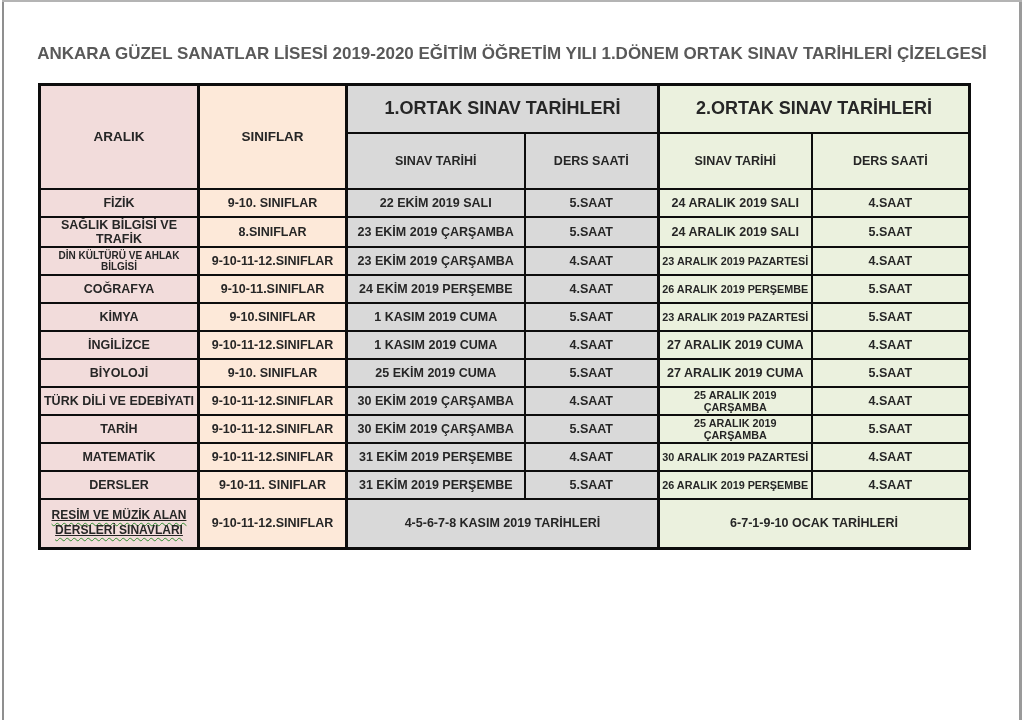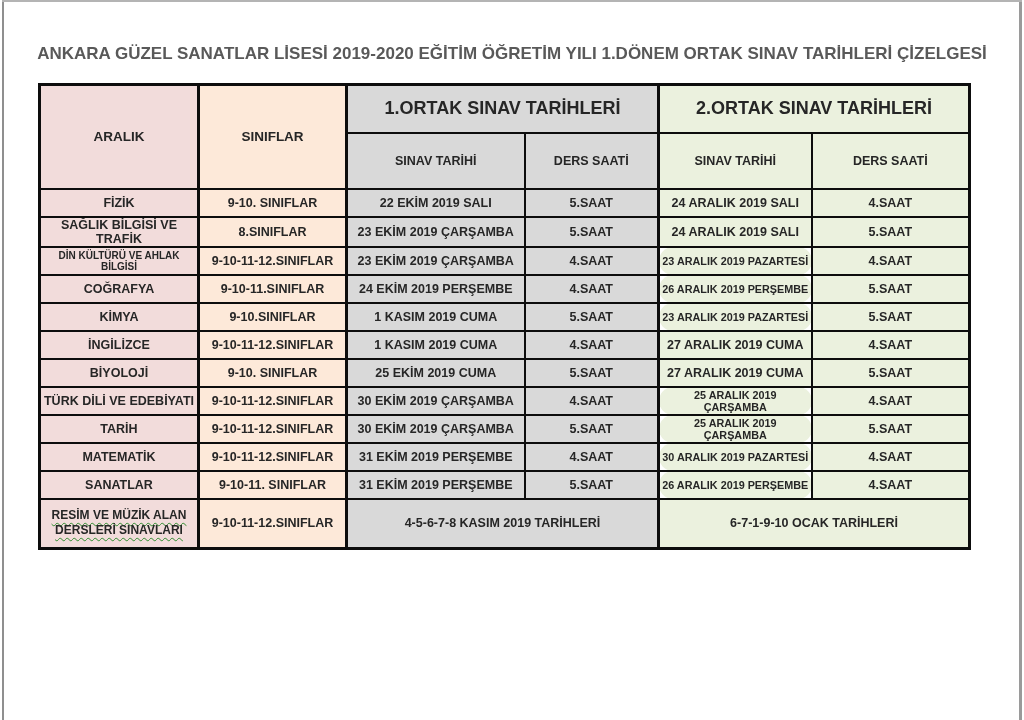--- a/index.html
+++ b/index.html
@@ -58,26 +58,26 @@
   thead tr.group-row    { height:48px; }
   thead tr.sub-row      { height:56px; }
   .h-ders, .h-sinif     { font-size:13.5px; }
   .h-e1, .h-e2          { font-size:18px; }
   .h-e1s, .h-e2s        { font-size:12.5px; }
 
   
   tbody tr { height:28px; }
   tbody td { font-size:12.5px; }
   tbody td.tiny   { font-size:10px;margin-top:33px; }
-  tbody td.shrunk { font-size:10.8px;border-radius:17px; }
+  tbody td.shrunk { font-size:10.8px; }
 
   
   tr.footer-row { height:50px; }
   tr.footer-row td { font-size:12.5px; }
-  .footer-ders { font-size:12px !important; line-height:1.25; padding:0 6px; }
+  .footer-ders { font-size:12px !important; line-height:1.25; padding:0 6px;text-decoration:underline; }
   .squiggle {
     text-decoration:underline;
     text-decoration-style:wavy;
     text-decoration-color:var(--squiggle,#2e8b2e);
     text-decoration-thickness:1px;
     text-underline-offset:3px;
   }
 </style>
 </head>
 <body>
@@ -187,21 +187,21 @@
         </tr>
         <tr>
           <td class="c-ders">MATEMATİK</td>
           <td class="c-sinif sep-l">9-10-11-12.SINIFLAR</td>
           <td class="c-e1t sep-l">31 EKİM 2019 PERŞEMBE</td>
           <td class="c-e1s">4.SAAT</td>
           <td class="c-e2t sep-l shrunk">30 ARALIK 2019 PAZARTESİ</td>
           <td class="c-e2s">4.SAAT</td>
         </tr>
         <tr>
-          <td class="c-ders">SANATLAR</td>
+          <td class="c-ders">DERSLER</td>
           <td class="c-sinif sep-l">9-10-11. SINIFLAR</td>
           <td class="c-e1t sep-l">31 EKİM 2019 PERŞEMBE</td>
           <td class="c-e1s">5.SAAT</td>
           <td class="c-e2t sep-l shrunk">26 ARALIK 2019 PERŞEMBE</td>
           <td class="c-e2s">4.SAAT</td>
         </tr>
         <tr class="footer-row">
         <td class="c-ders footer-ders"><span class="squiggle">RESİM VE MÜZİK ALAN DERSLERİ SINAVLARI</span></td>
         <td class="c-sinif sep-l">9-10-11-12.SINIFLAR</td>
         <td class="c-e1t sep-l" colspan="2">4-5-6-7-8 KASIM 2019 TARİHLERİ</td>

